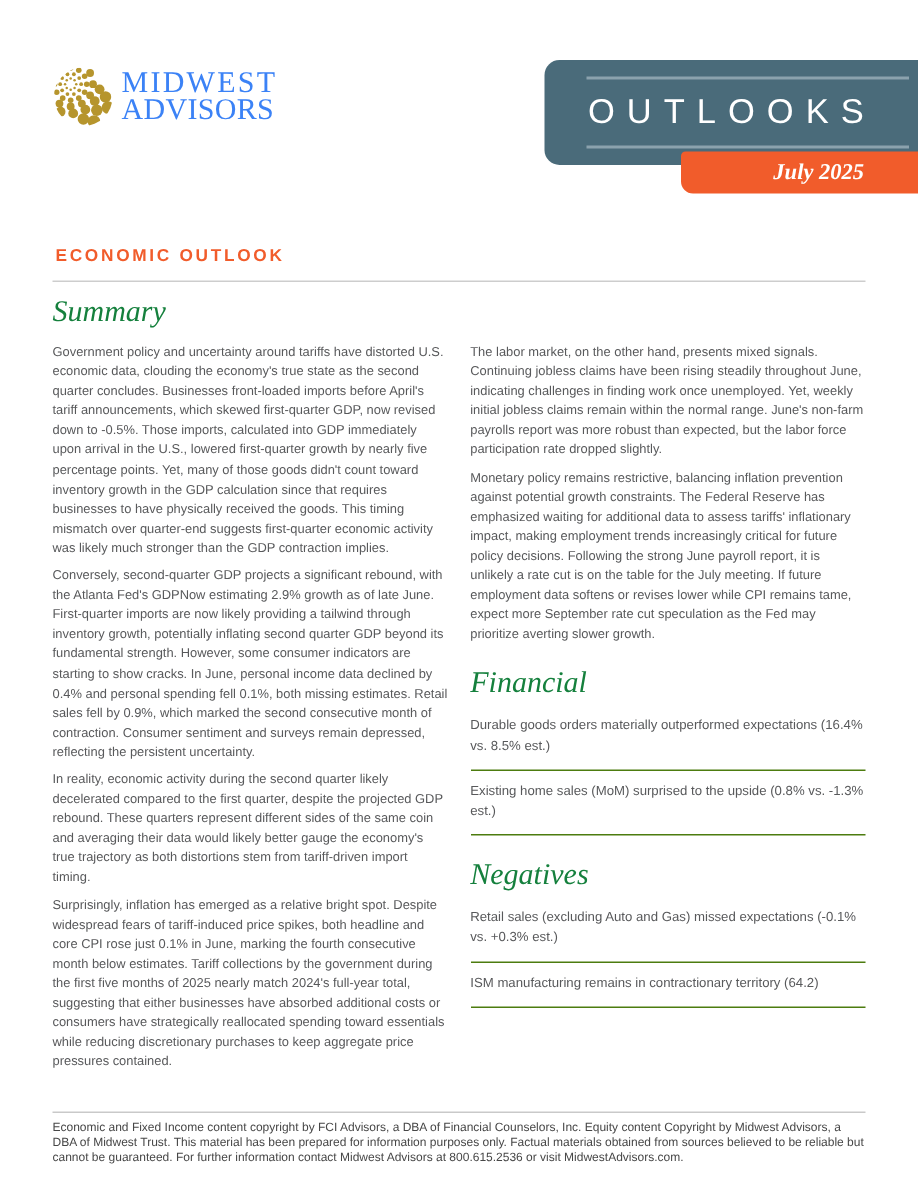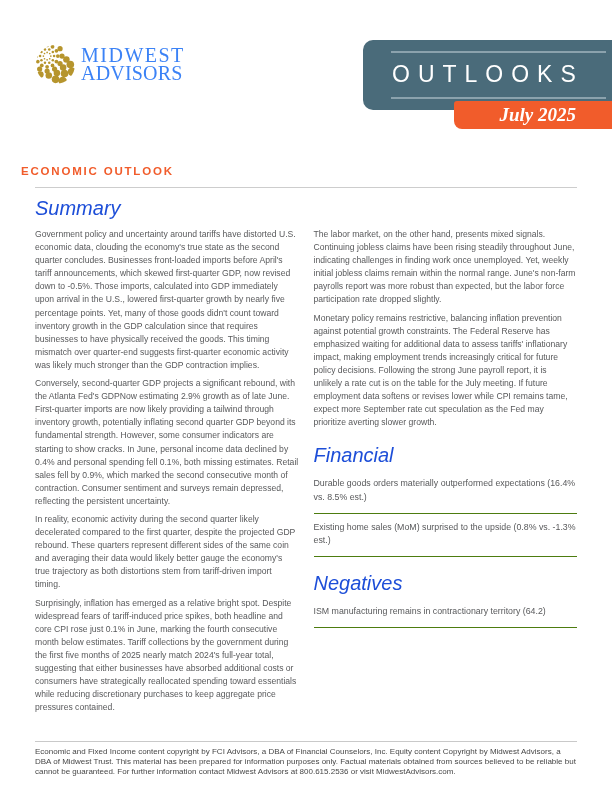--- a/index.html
+++ b/index.html
@@ -31,42 +31,42 @@
     line-height:27px;padding:2px 0 3px 1px;font-weight:400;
   }
   .date-banner{
     position:absolute;left:454px;right:0;top:101px;height:28px;
     background:#F15C2B;border-radius:3px 0 0 8px;
     display:flex;align-items:center;justify-content:flex-end;
     box-sizing:border-box;padding-right:36px;
   }
   .date-text{
     color:#ffffff;font-family:"Liberation Serif", serif;
-    font-style:italic;font-weight:bold;font-size:19px;
+    font-style:italic;font-weight:bold;font-size:15px;
   }
 
   .section-heading{
-    position:absolute;left:21px;top:165px;
+    position:absolute;left:37px;top:165px;
     color:#F15C2B;font-size:11.5px;font-weight:bold;letter-spacing:1.8px;
   }
   .section-divider{
     position:absolute;left:35px;right:35px;top:187px;height:1px;background:#CDCDCD;
   }
 
   
   .content{
     position:absolute;left:35px;top:197px;width:542px;
     display:flex;gap:15px;
   }
   .col{width:264px;box-sizing:border-box;}
   .col-right{padding-top:31px;}
 
   .script-heading{
-    font-family:Liberation Sans, sans-serif;font-style:italic;
-    font-size:20px;color:#1d4ed8;font-weight:500;
+    font-family:Liberation Serif, serif;font-style:italic;
+    font-size:20px;color:#15803d;font-weight:500;
     line-height:22px;margin:0 0 9px 0;
   }
   .list-heading{margin:15px 0 4px 0;}
 
   .body-par{
     font-size:8.6px;line-height:13.1px;color:#58595B;
     margin:0 0 5px 0;letter-spacing:0px;
   }
 
   .list-item{
@@ -178,20 +178,21 @@
       <p class="body-par">Monetary policy remains restrictive, balancing inflation prevention against potential growth constraints. The Federal Reserve has emphasized waiting for additional data to assess tariffs' inflationary impact, making employment trends increasingly critical for future policy decisions. Following the strong June payroll report, it is unlikely a rate cut is on the table for the July meeting. If future employment data softens or revises lower while CPI remains tame, expect more September rate cut speculation as the Fed may prioritize averting slower growth.</p>
 
       <h2 class="script-heading list-heading">Financial</h2>
       <div>
         <div class="list-item">Durable goods orders materially outperformed expectations (16.4% vs. 8.5% est.)</div>
         <div class="list-item">Existing home sales (MoM) surprised to the upside (0.8% vs. -1.3% est.)</div>
       </div>
 
       <h2 class="script-heading list-heading">Negatives</h2>
       <div>
+        <div class="list-item">Retail sales (excluding Auto and Gas) missed expectations (-0.1% vs. +0.3% est.)</div>
         <div class="list-item">ISM manufacturing remains in contractionary territory (64.2)</div>
       </div>
     </div>
 
   </div>
 
   <div class="footer-divider"></div>
   <div class="footer-text">Economic and Fixed Income content copyright by FCI Advisors, a DBA of Financial Counselors, Inc. Equity content Copyright by Midwest Advisors, a DBA of Midwest Trust. This material has been prepared for information purposes only. Factual materials obtained from sources believed to be reliable but cannot be guaranteed. For further information contact Midwest Advisors at 800.615.2536 or visit MidwestAdvisors.com.</div>
 
 </div>

